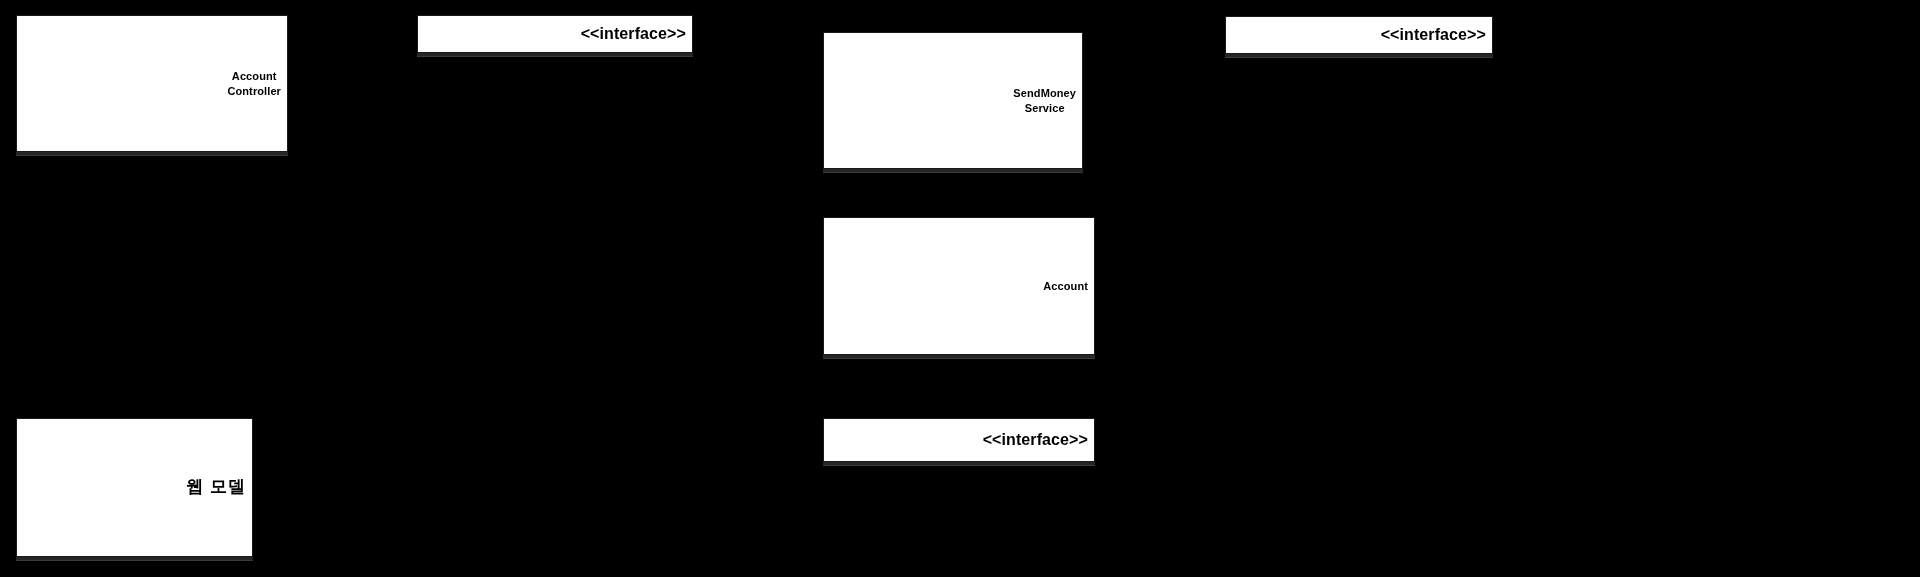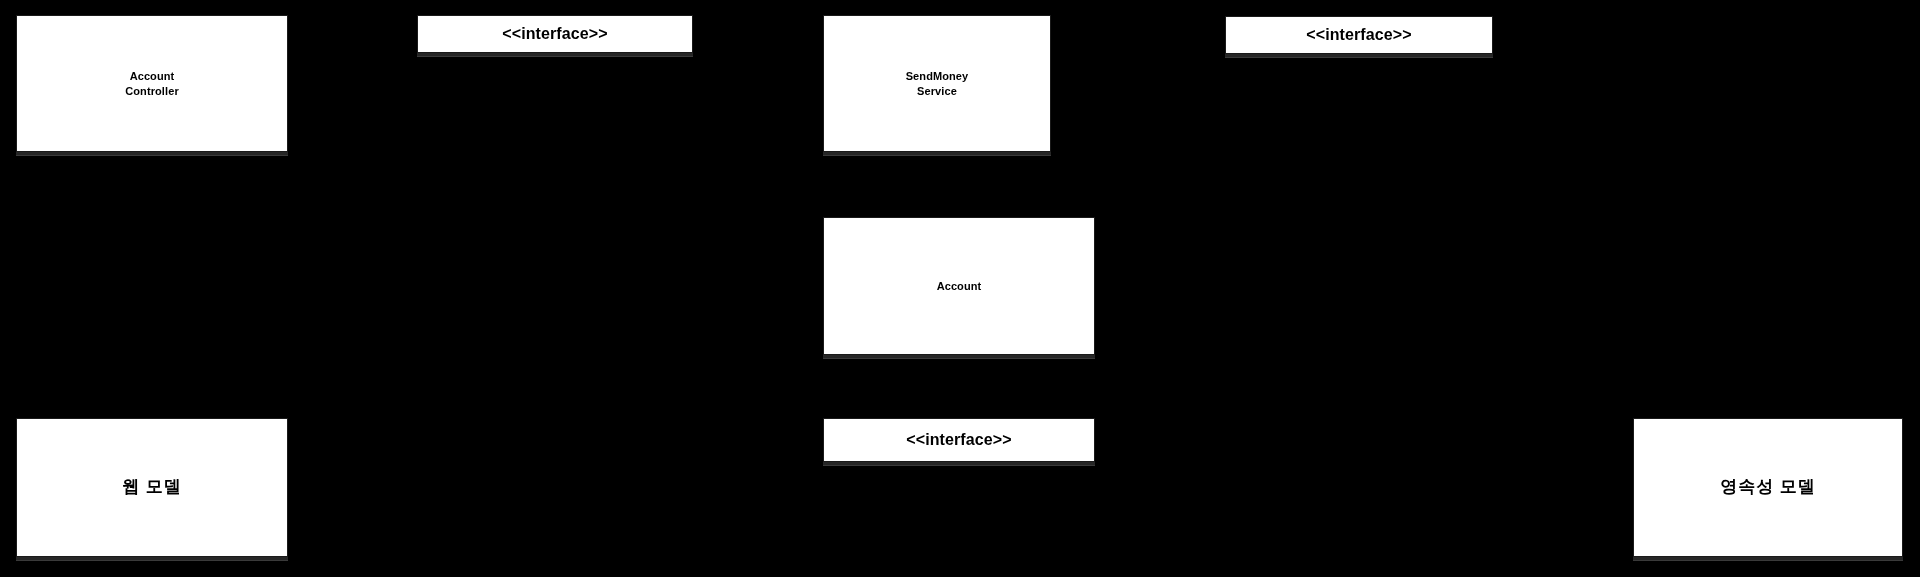--- a/index.html
+++ b/index.html
@@ -17,21 +17,21 @@
     font-family: "Liberation Sans", "DejaVu Sans", sans-serif;
   }
   
   .node {
     position: absolute;
     box-sizing: border-box;
     background: #ffffff;
     border: 1px solid #1a1a1a;
     display: flex;
     align-items: center;
-    justify-content: center;
+    justify-content: flex-end;
     text-align: center;
     color: #000000;
     font-weight: bold;
     line-height: 1.3;
     letter-spacing: 0.1px;
     
     box-shadow: 0 3px 0 0 #262626, 0 4px 0 0 #3a3a3a;
   }
   .node-label {
     display: block;
@@ -58,39 +58,36 @@
 
   <div class="node big" style="left:16px; top:15px; width:272px; height:137px;">
     <span class="node-label">Account
 Controller</span>
   </div>
 
   <div class="node stereotype" style="left:417px; top:15px; width:276px; height:38px;">
     <span class="node-label">&lt;&lt;interface&gt;&gt;</span>
   </div>
 
-  <div class="node big" style="left:823px; top:15px; width:228px; height:137px;">
+  <div class="node big" style="left:823px; top:32px; width:260px; height:137px;">
     <span class="node-label">SendMoney
 Service</span>
   </div>
 
   <div class="node stereotype" style="left:1225px; top:16px; width:268px; height:38px;">
     <span class="node-label">&lt;&lt;interface&gt;&gt;</span>
   </div>
 
 
   <div class="node big" style="left:823px; top:217px; width:272px; height:138px;">
     <span class="node-label">Account</span>
   </div>
 
-  <div class="node korean" style="left:16px; top:418px; width:272px; height:139px;">
+  <div class="node korean" style="left:16px; top:418px; width:237px; height:139px;">
     <span class="node-label">웹 모델</span>
   </div>
 
   <div class="node stereotype" style="left:823px; top:418px; width:272px; height:44px;">
     <span class="node-label">&lt;&lt;interface&gt;&gt;</span>
   </div>
 
-  <div class="node korean" style="left:1633px; top:418px; width:270px; height:139px;">
-    <span class="node-label">영속성 모델</span>
-  </div>
 
 </div>
 
 </body></html>

